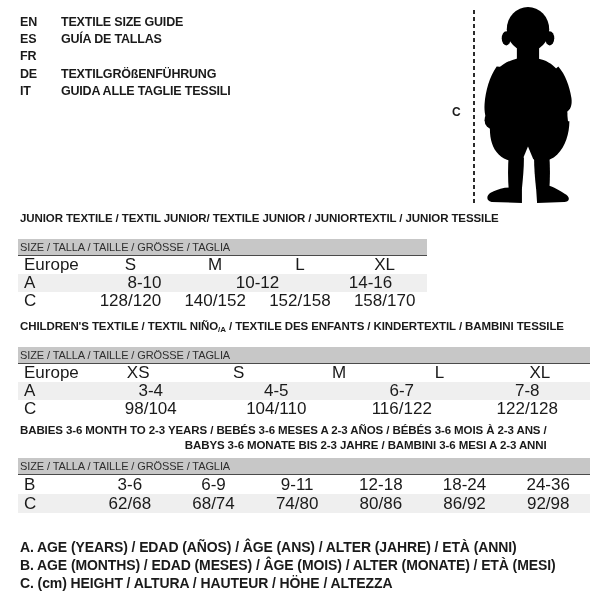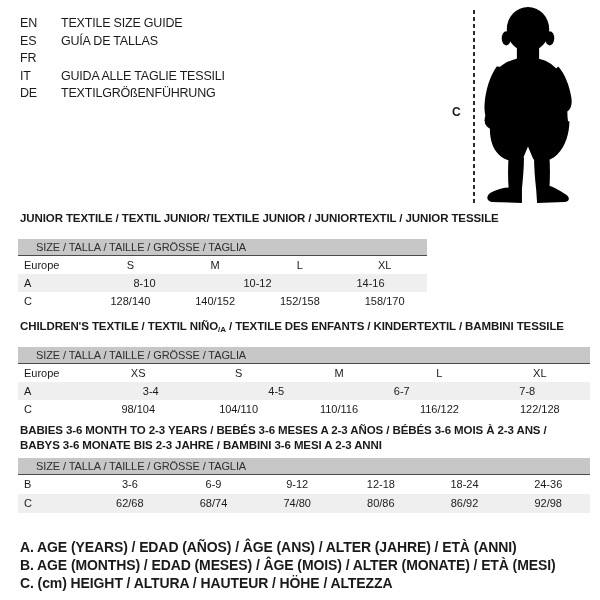--- a/index.html
+++ b/index.html
@@ -4,47 +4,47 @@
 <style>
   html,body{margin:0;padding:0;}
   body{
     width:600px;height:600px;position:relative;overflow:hidden;
     background:#ffffff;color:#1a1a1a;
     font-family:"Liberation Sans", sans-serif;
     -webkit-font-smoothing:antialiased;
   }
   
   .langs{position:absolute;left:20px;top:13px;}
-  .lang-row{display:flex;height:17.4px;align-items:flex-end;font-weight:normal;font-size:12.5px;letter-spacing:-0.2px;}
+  .lang-row{display:flex;height:17.4px;align-items:center;font-weight:bold;font-size:12.5px;letter-spacing:-0.2px;}
   .lang-code{width:41px;flex:0 0 41px;}
   
   .measure-line{
     position:absolute;left:473px;top:10px;width:2px;height:196px;
     background:repeating-linear-gradient(to bottom,#2b2b2b 0 4px,transparent 4px 7px);
   }
   .measure-label{position:absolute;left:452px;top:105px;font-weight:bold;font-size:12px;}
   .baby{position:absolute;left:483px;top:6px;width:92px;height:202px;}
   
   .tbl-title{position:absolute;left:20px;font-weight:bold;font-size:11.5px;letter-spacing:-0.1px;white-space:nowrap;}
   .tbl-title .subA{font-size:8px;vertical-align:-2px;}
   #t1-title{top:212px;}
   #t2-title{top:320px;}
-  #t3-title{top:423px;line-height:15px;}
+  #t3-title{top:423px;line-height:15px;text-align:right;}
   
   .size-table{position:absolute;left:18px;}
   #t1{top:239px;width:409px;}
   #t2{top:347px;width:572px;}
   #t3{top:458px;width:572px;}
   .size-bar{
     background:var(--bar-bg,#c7c7c7);
     border-bottom:1px solid var(--bar-border,#4a4a4a);
     font-size:11px;line-height:16px;height:16px;
-    padding-left:18px;color:#2e2e2e;letter-spacing:-0.1px;
+    padding-left:2px;color:#2e2e2e;letter-spacing:-0.1px;
   }
-  .trow{display:flex;font-size:11px;line-height:18px;height:18px;}
+  .trow{display:flex;font-size:17px;line-height:18px;height:18px;}
   #t3 .trow{line-height:19px;height:19px;}
   .trow .lbl{width:70px;flex:0 0 70px;padding-left:6px;box-sizing:border-box;}
   .trow .val{flex:1;text-align:center;}
   .alt{background:var(--alt-bg,#efefef);}
   
   .footnotes{position:absolute;left:20px;top:538px;font-weight:bold;font-size:14px;line-height:18px;letter-spacing:-0.1px;}
 </style>
 </head>
 <body>
 
@@ -54,26 +54,26 @@
     <span>TEXTILE SIZE GUIDE</span>
   </div>
   <div class="lang-row">
     <span class="lang-code">ES</span>
     <span>GUÍA DE TALLAS</span>
   </div>
   <div class="lang-row">
     <span class="lang-code">FR</span>
   </div>
   <div class="lang-row">
+    <span class="lang-code">DE</span>
+    <span>TEXTILGRÖßENFÜHRUNG</span>
+  </div>
+  <div class="lang-row">
     <span class="lang-code">IT</span>
     <span>GUIDA ALLE TAGLIE TESSILI</span>
-  </div>
-  <div class="lang-row">
-    <span class="lang-code">DE</span>
-    <span>TEXTILGRÖßENFÜHRUNG</span>
   </div>
 </div>
 
 <div class="measure-line"></div>
 <div class="measure-label">C</div>
 <svg class="baby" viewBox="0 0 90 200" aria-hidden="true">
   <g fill="#000000">
     <ellipse cx="44" cy="23" rx="21" ry="22"></ellipse>
     <ellipse cx="22.5" cy="32" rx="4.5" ry="7"></ellipse>
     <ellipse cx="65.5" cy="32" rx="4.5" ry="7"></ellipse>
@@ -105,21 +105,21 @@
     <span class="val">XL</span>
   </div>
   <div class="trow alt">
     <span class="lbl">A</span>
     <span class="val">8-10</span>
     <span class="val">10-12</span>
     <span class="val">14-16</span>
   </div>
   <div class="trow">
     <span class="lbl">C</span>
-    <span class="val">128/140</span>
+    <span class="val">128/120</span>
     <span class="val">140/152</span>
     <span class="val">152/158</span>
     <span class="val">158/170</span>
   </div>
 </div>
 
 <div class="tbl-title" id="t2-title"><span>CHILDREN'S TEXTILE / TEXTIL NIÑO</span><span class="subA">/A</span><span> / TEXTILE DES ENFANTS / KINDERTEXTIL / BAMBINI TESSILE</span></div>
 <div class="size-table" id="t2">
   <div class="size-bar">SIZE / TALLA / TAILLE / GRÖSSE / TAGLIA</div>
   <div class="trow">
@@ -134,37 +134,36 @@
     <span class="lbl">A</span>
     <span class="val">3-4</span>
     <span class="val">4-5</span>
     <span class="val">6-7</span>
     <span class="val">7-8</span>
   </div>
   <div class="trow">
     <span class="lbl">C</span>
     <span class="val">98/104</span>
     <span class="val">104/110</span>
-    <span class="val">110/116</span>
     <span class="val">116/122</span>
     <span class="val">122/128</span>
   </div>
 </div>
 
 <div class="tbl-title" id="t3-title">
   <div>BABIES 3-6 MONTH TO 2-3 YEARS / BEBÉS 3-6 MESES A 2-3 AÑOS / BÉBÉS 3-6 MOIS À 2-3 ANS /</div>
   <div>BABYS 3-6 MONATE BIS 2-3 JAHRE / BAMBINI 3-6 MESI A 2-3 ANNI</div>
 </div>
 <div class="size-table" id="t3">
   <div class="size-bar">SIZE / TALLA / TAILLE / GRÖSSE / TAGLIA</div>
   <div class="trow">
     <span class="lbl">B</span>
     <span class="val">3-6</span>
     <span class="val">6-9</span>
-    <span class="val">9-12</span>
+    <span class="val">9-11</span>
     <span class="val">12-18</span>
     <span class="val">18-24</span>
     <span class="val">24-36</span>
   </div>
   <div class="trow alt">
     <span class="lbl">C</span>
     <span class="val">62/68</span>
     <span class="val">68/74</span>
     <span class="val">74/80</span>
     <span class="val">80/86</span>

